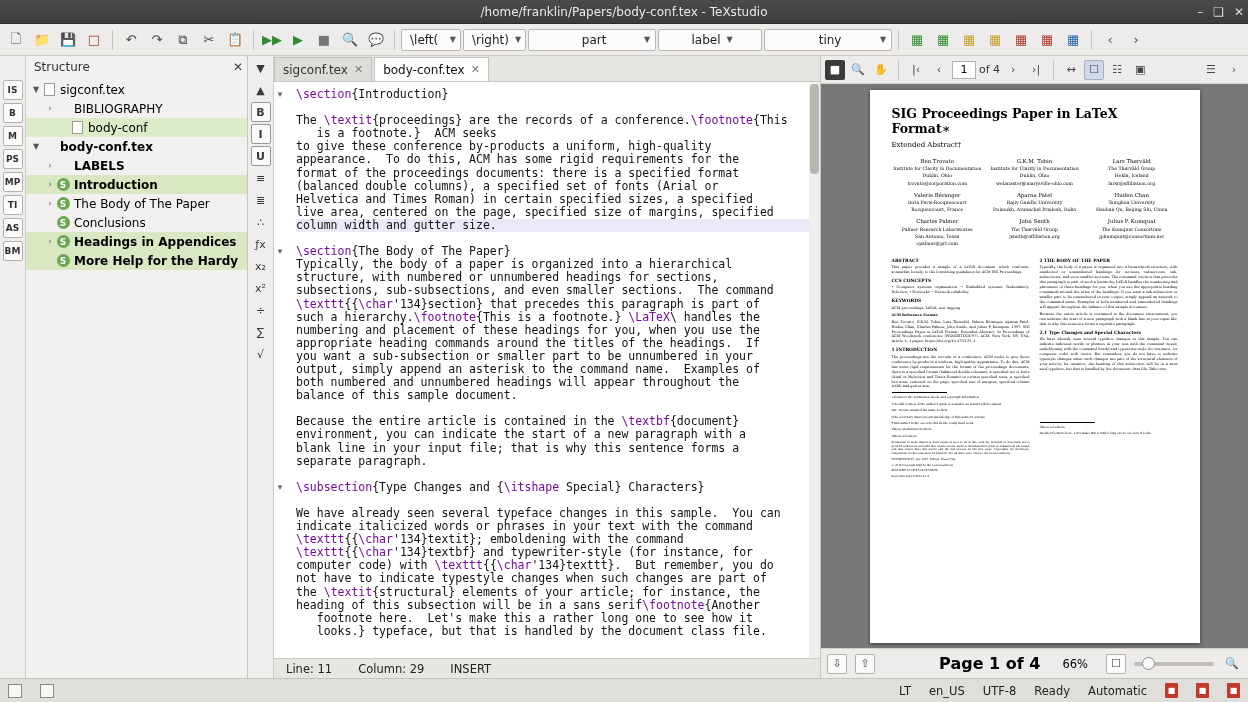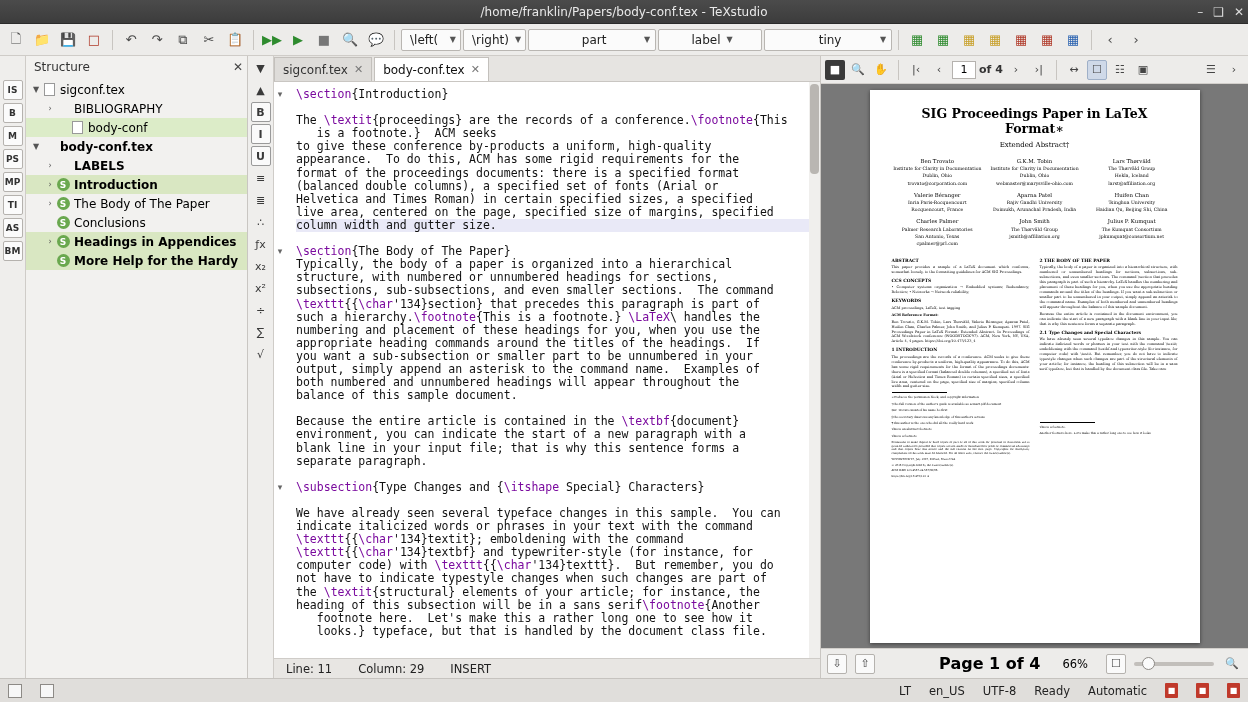--- a/index.html
+++ b/index.html
@@ -107,29 +107,29 @@
   .escrollbar .thumb { position: absolute; left: 1px; width: 9px; background: #b9b6b2; border-radius: 4px; }
   .statusline { height: 20px; background: #e8e6e3; border-top: 1px solid #cfccc8; display: flex; align-items: center; gap: 26px; padding-left: 12px; font-size: 11.5px; color: #222; }
 
   
   .pdfpane { width: 428px; background: #f0efed; display: flex; flex-direction: column; border-left: 1px solid #c9c6c2; }
   .pdftb { height: 28px; display: flex; align-items: center; gap: 3px; padding: 0 4px; background: #edecea; border-bottom: 1px solid #d2cfcb; }
   .pb { width: 20px; height: 20px; display: flex; align-items: center; justify-content: center; color: #444; font-size: 11px; border-radius: 2px; cursor: pointer; }
   .pb.dark { background: #3a3a3a; color: #fff; }
   .pb.sel { background: #cfd9e8; border: 1px solid #9fb0c8; }
   .pnum { width: 24px; height: 18px; border: 1px solid #b5b2ae; background: #fff; font-size: 11px; display: flex; align-items: center; justify-content: center; }
-  .pof { font-size: 11px; color: #333; font-weight: bold; }
+  .pof { font-size: 11px; color: #333; }
   .pdfview { flex: 1 1 auto; background: #787878; display: flex; justify-content: center; padding-top: 6px; overflow: hidden; }
   .page { width: 330px; height: 553px; background: #fff; box-shadow: 0 1px 4px rgba(0,0,0,.5); padding: 16px 22px; overflow: hidden; }
   .pdfbottom { height: 30px; background: #edecea; border-top: 1px solid #d2cfcb; display: flex; align-items: center; gap: 8px; padding: 0 6px; }
   .zoomslider { width: 80px; height: 4px; background: #c2bfbb; border-radius: 2px; position: relative; }
   .zoomslider .knob { position: absolute; left: 8px; top: -5px; width: 13px; height: 13px; background: #fbfbfb; border: 1px solid #8d8a86; border-radius: 50%; }
 
   
-  .ppt { text-align: center; font-family: "DejaVu Serif", serif; }
+  .ppt { text-align: left; font-family: "DejaVu Serif", serif; }
   .ppt .ttl { font-size: 12.5px; font-weight: bold; margin-bottom: 5px; }
   .ppt .sub { font-size: 7px; margin-bottom: 8px; }
   .authors { display: flex; justify-content: space-between; font-family: "DejaVu Serif", serif; font-size: 4.6px; text-align: center; line-height: 1.55; margin-bottom: 4px; }
   .authors .col { width: 32%; }
   .authors .nm { font-size: 5.4px; }
   .cols { display: flex; gap: 10px; font-family: "DejaVu Serif", serif; font-size: 3.5px; line-height: 1.42; text-align: justify; }
   .cols .c { width: 50%; }
   .cols h4 { font-size: 4.4px; margin: 3px 0 1px 0; font-weight: bold; }
   .cols p { margin: 0 0 2px 0; }
   .rule { border-top: 1px solid #000; margin: 3px 0 2px 0; width: 40%; }

